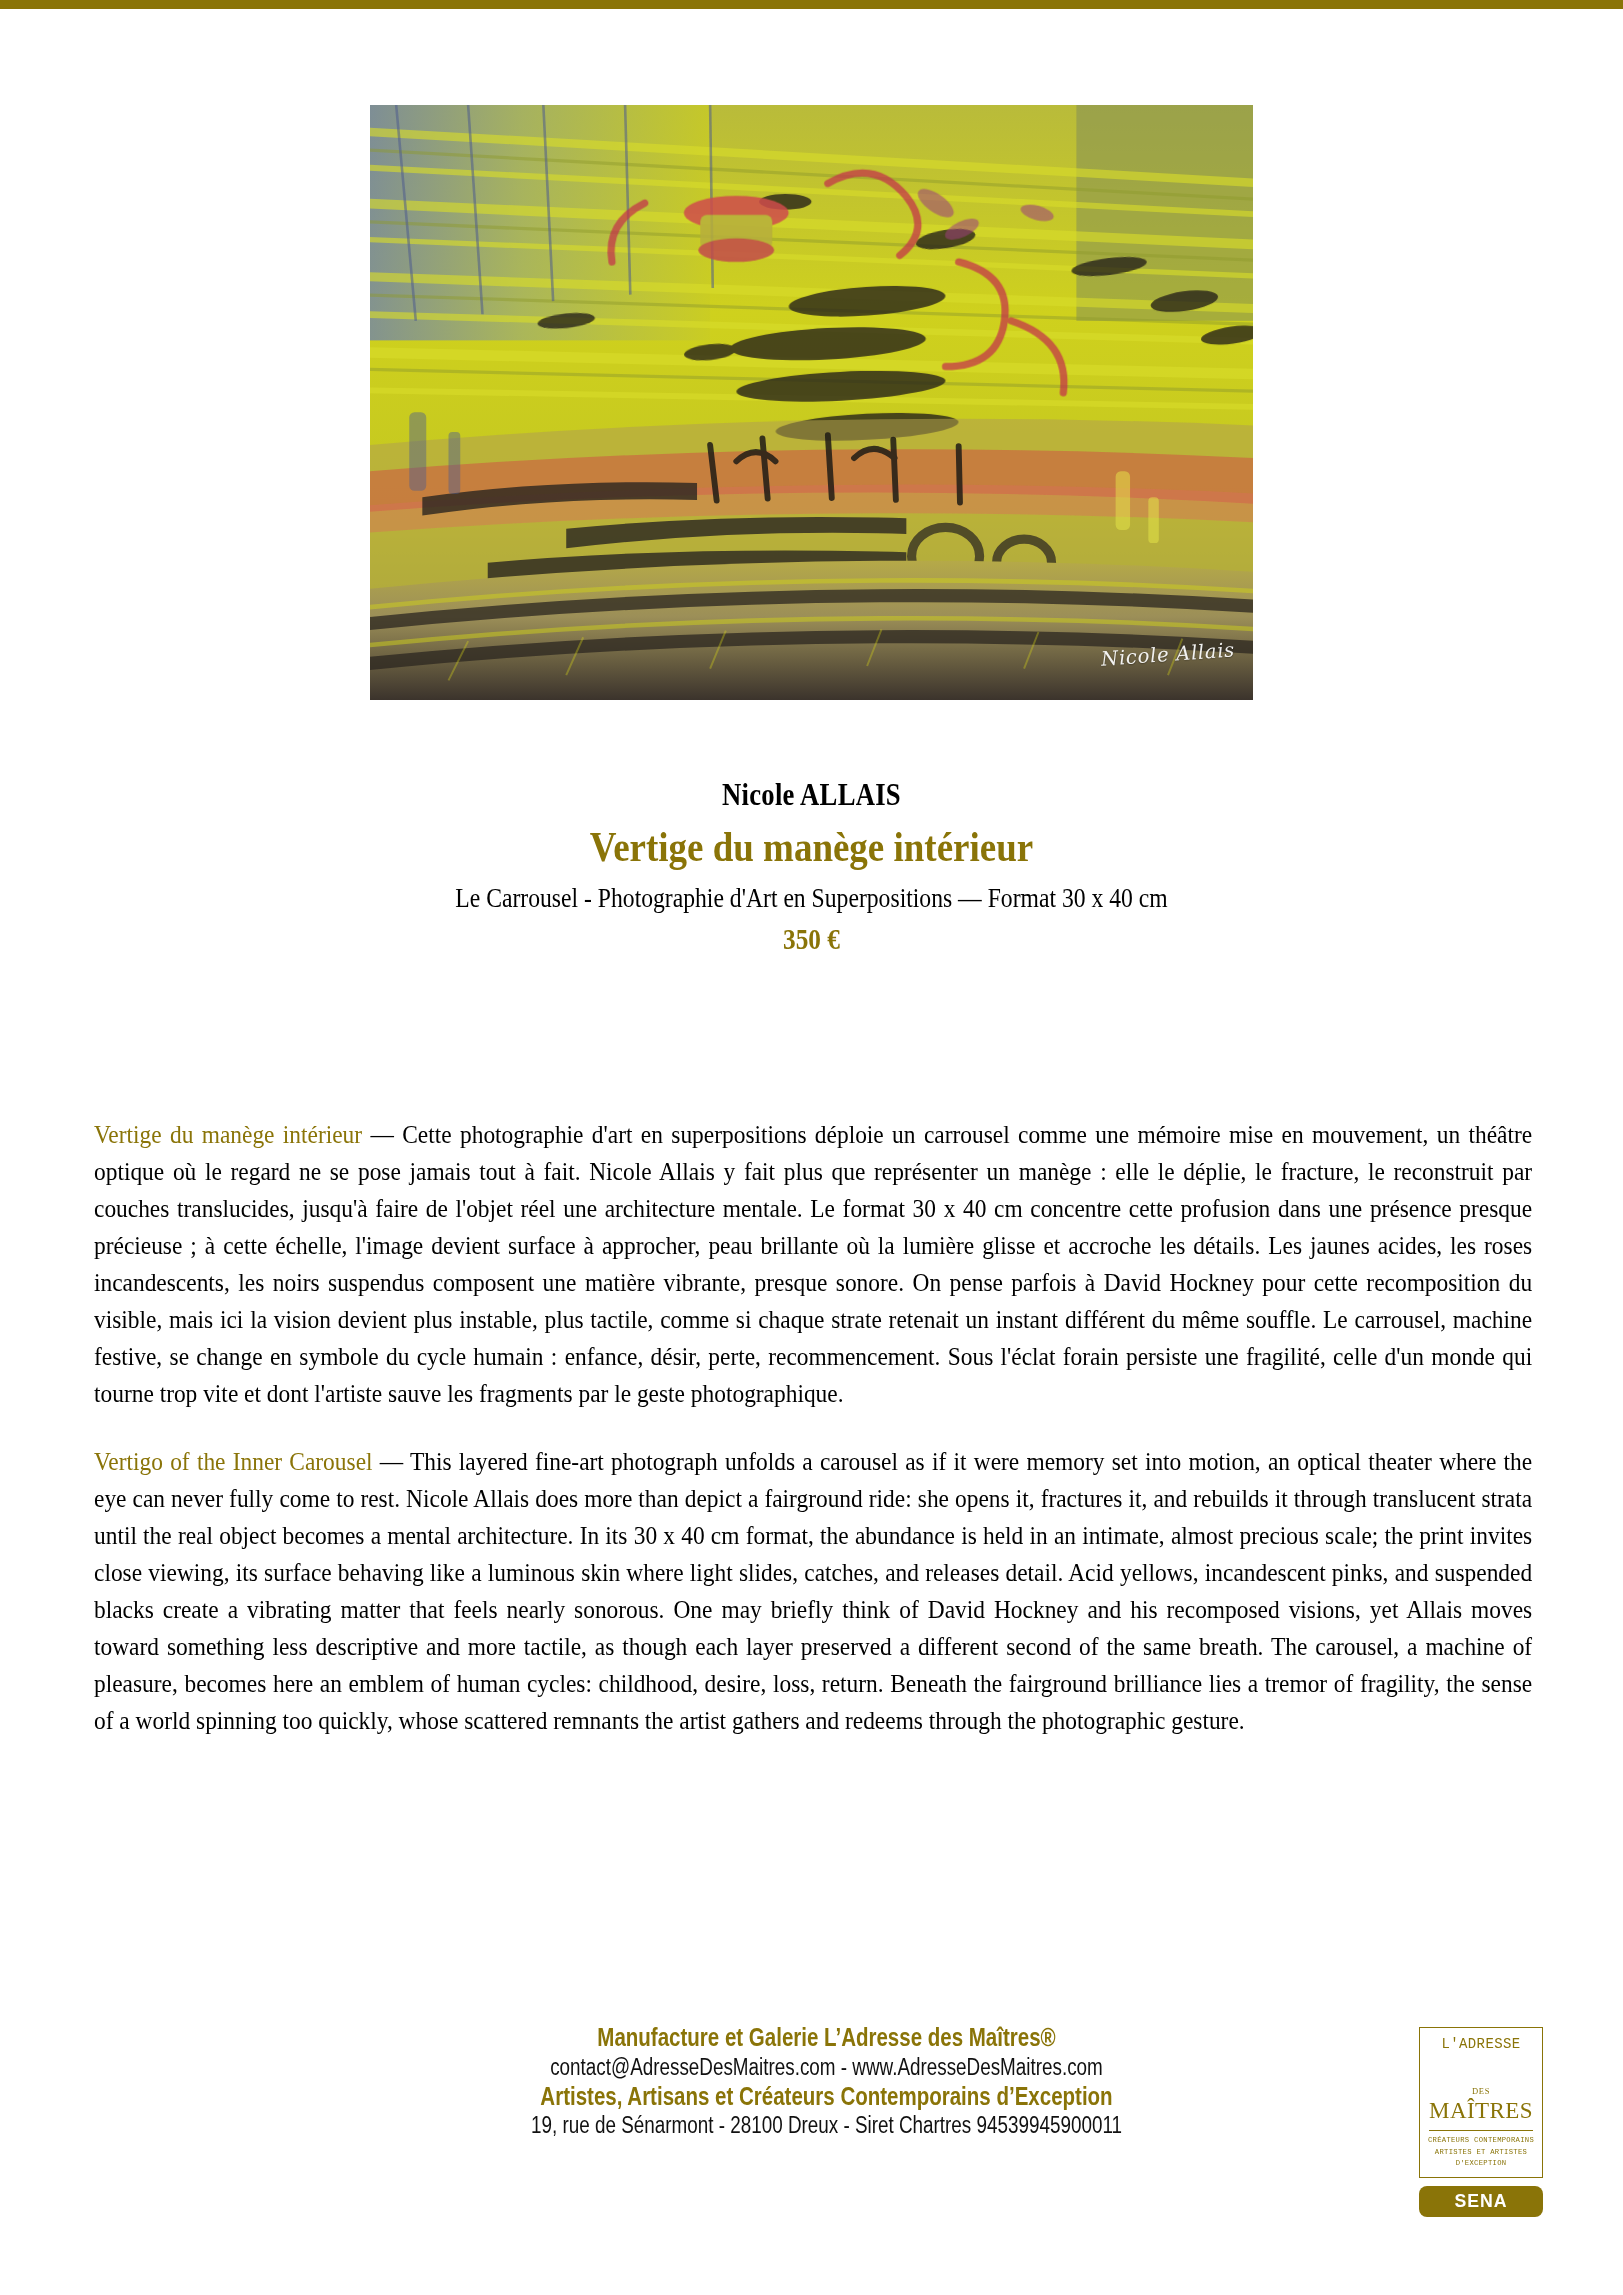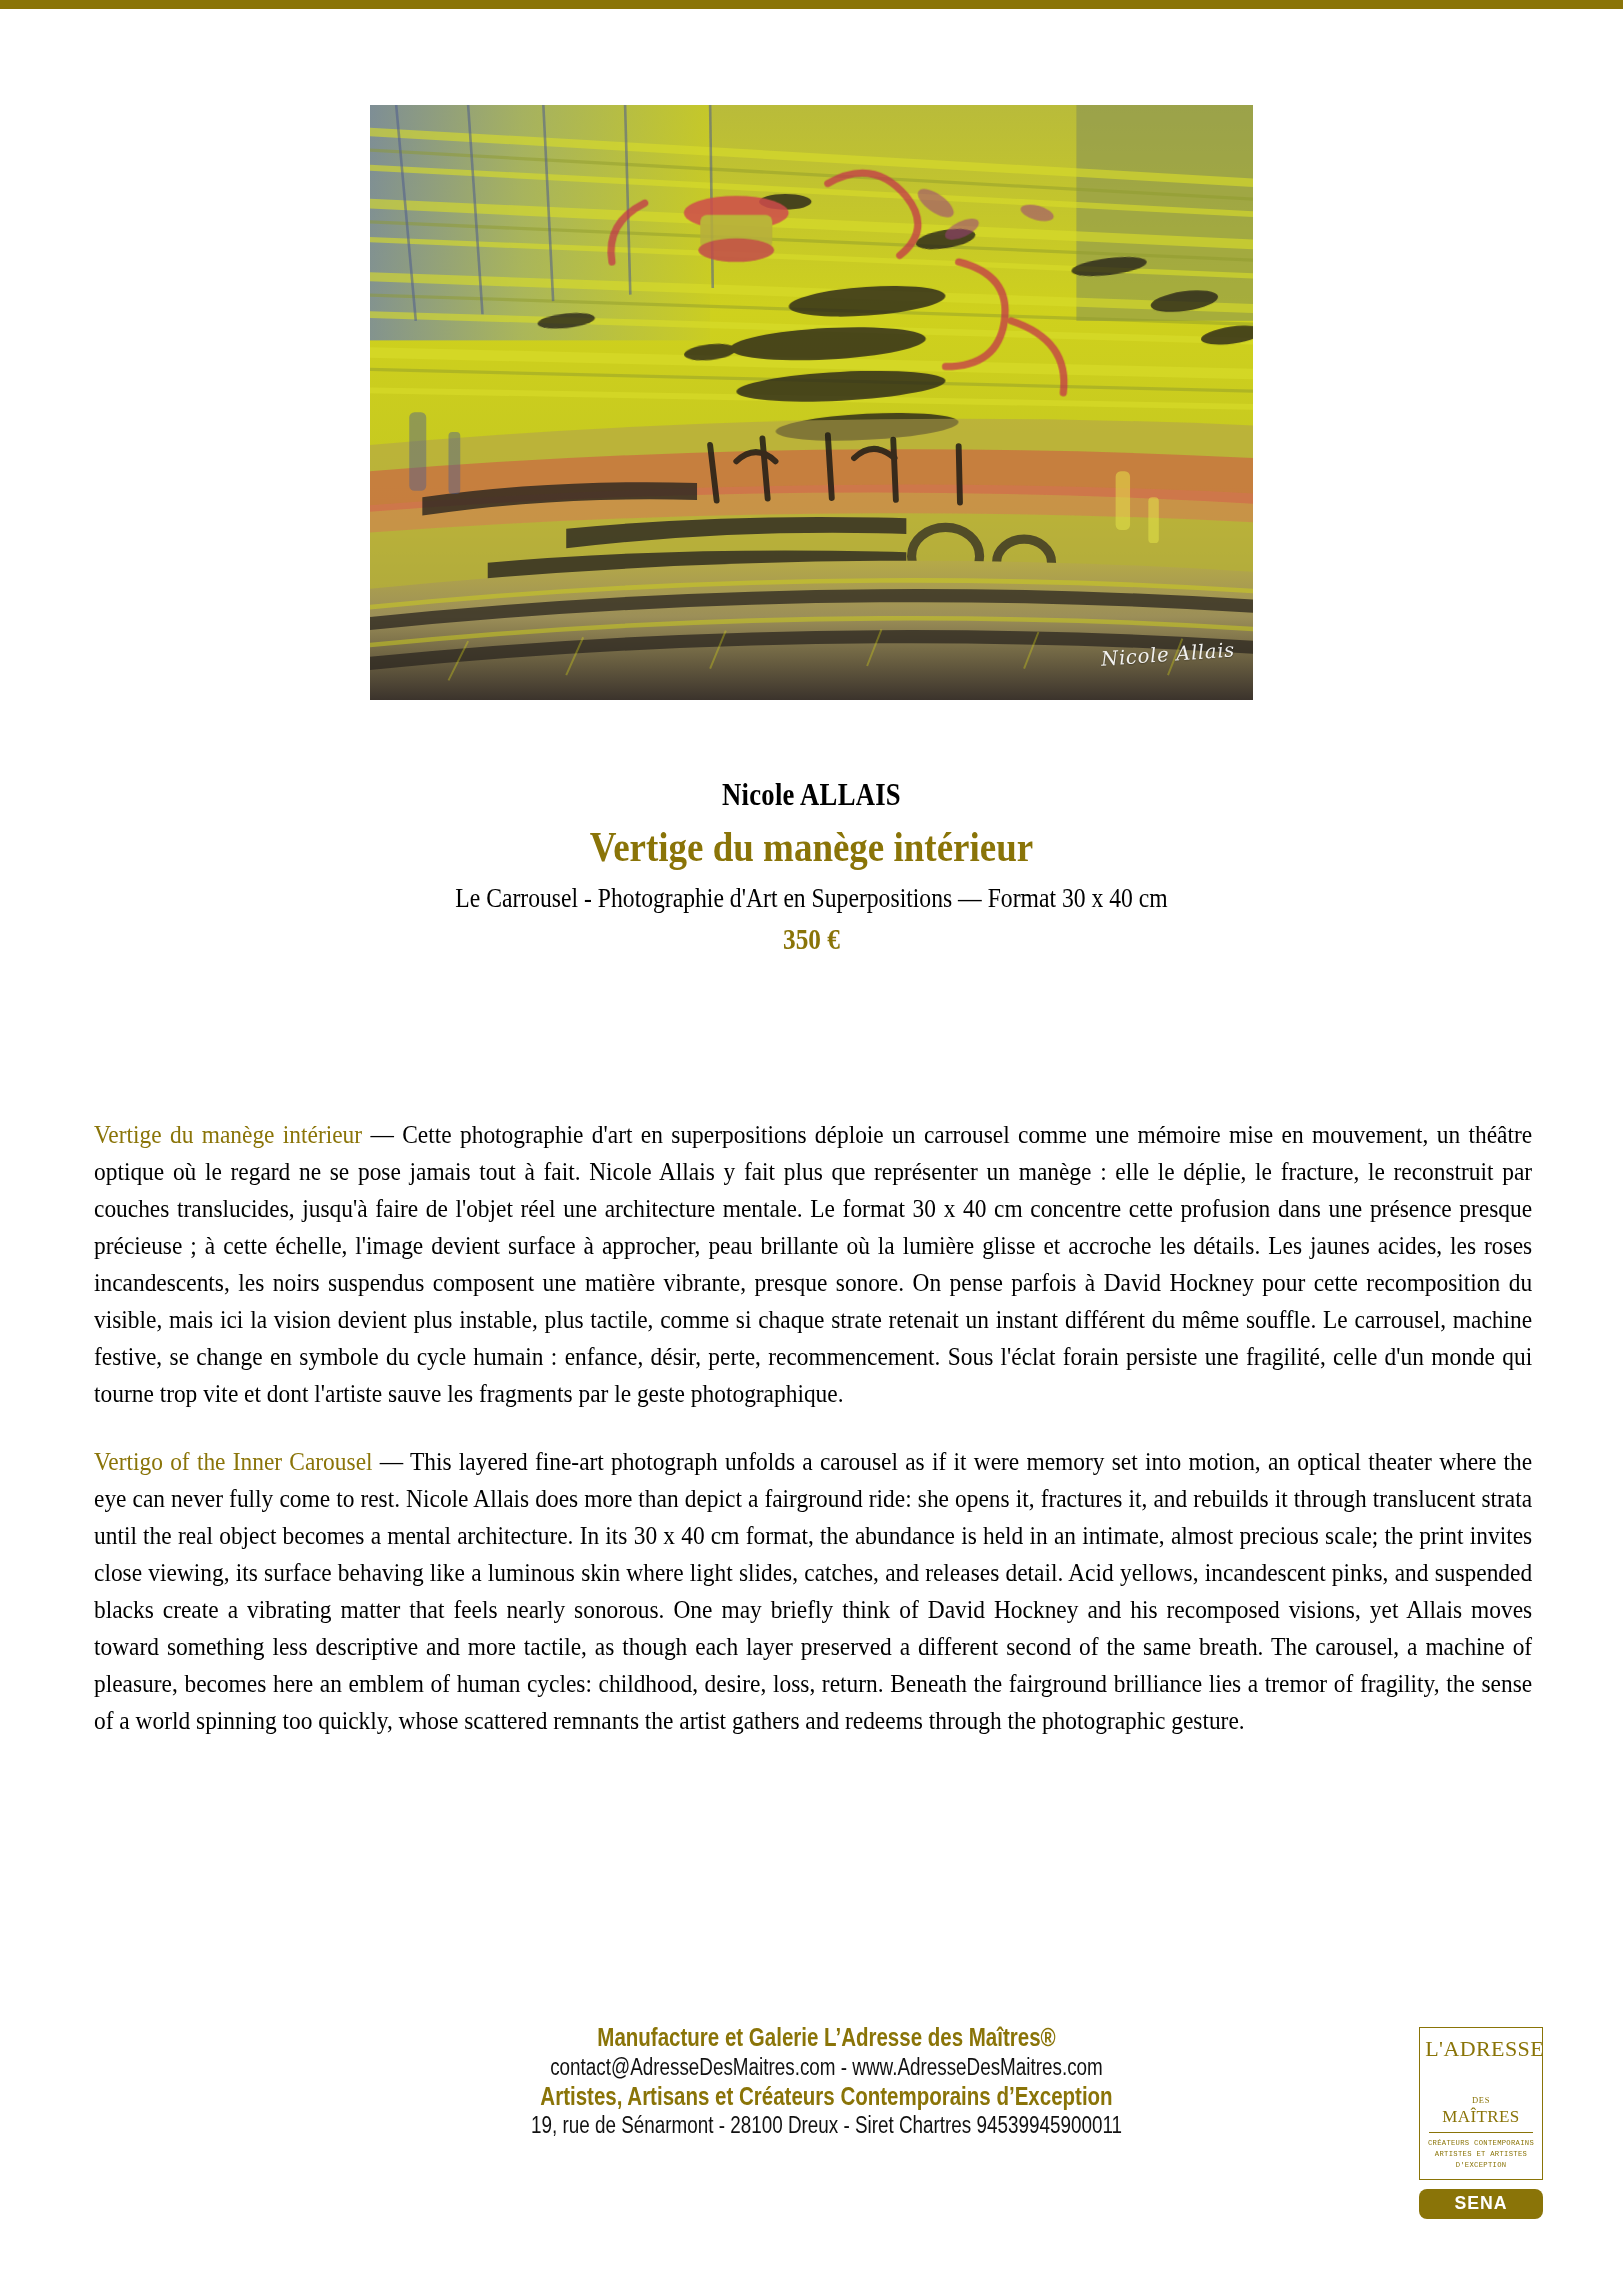--- a/index.html
+++ b/index.html
@@ -146,38 +146,38 @@
     top: 2027px;
     width: 124px;
   }
   .logo-box {
     border: 1.3px solid #8a7408;
     padding: 8.5px 5.2px 7.9px 5.2px;
     text-align: center;
     background: #fff;
   }
   .logo-l1 {
-    font-family: Liberation Serif, serif;
-    color: #8a7408;
-    font-size: 22px;
+    font-family: Liberation Mono, monospace;
+    color: #8a7408;
+    font-size: 14px;
     letter-spacing: 0.4px;
     line-height: 1.12;
   }
   .logo-l2 {
     font-family: "Liberation Serif", serif;
     color: #8a7408;
     font-size: 8.5px;
     letter-spacing: 0.7px;
     line-height: 1.5;
     margin-top: 33px;
   }
   .logo-l3 {
     font-family: "Liberation Serif", serif;
     color: #8a7408;
-    font-size: 17px;
+    font-size: 23px;
     letter-spacing: 0.4px;
     line-height: 1.12;
   }
   .logo-div {
     height: 0.7px;
     background: #8a7408;
     margin: 5.9px 3.9px 5.2px 3.9px;
   }
   .logo-tag {
     font-family: Liberation Mono, monospace;

